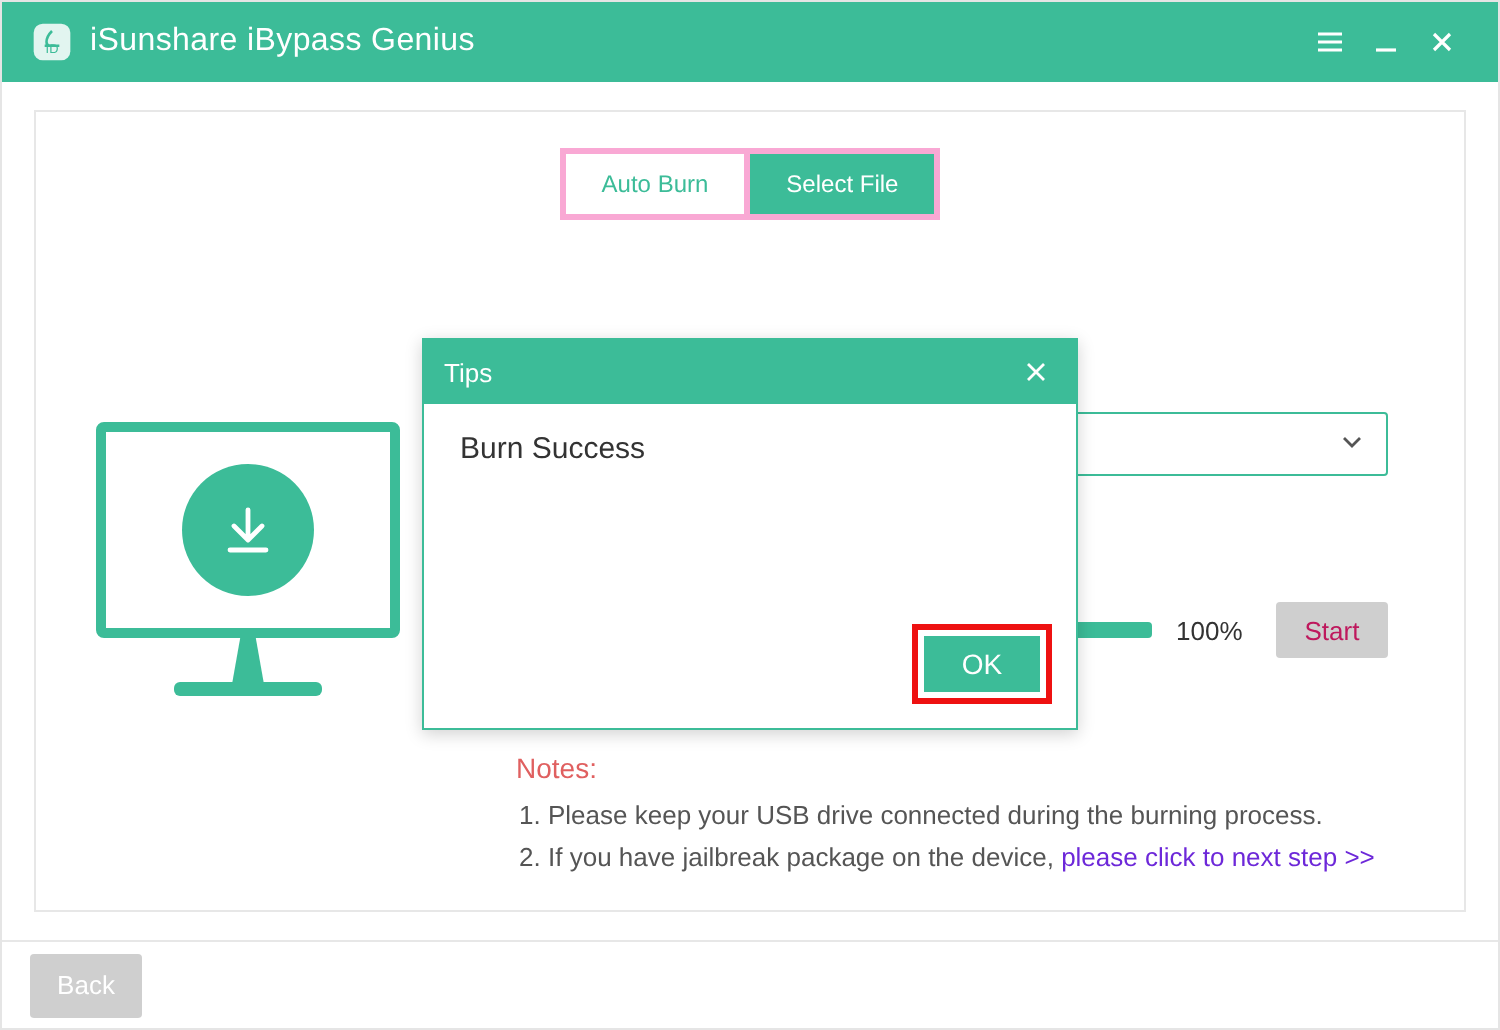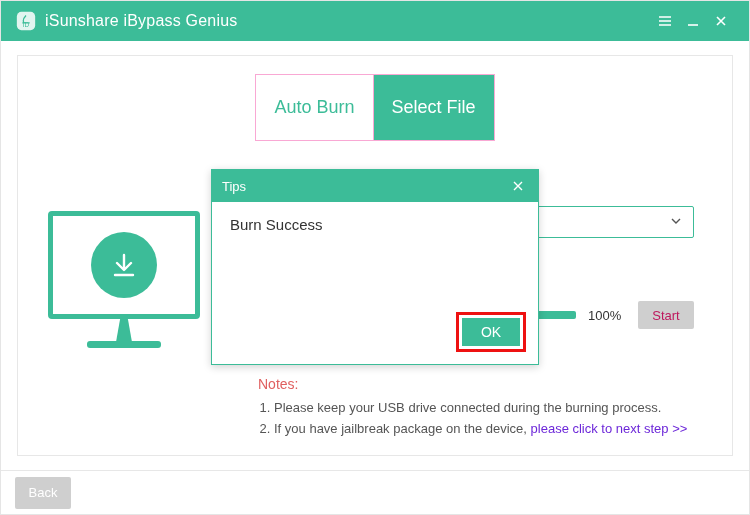--- a/index.html
+++ b/index.html
@@ -10,21 +10,21 @@
   .titlebar .app-title { font-size: 16px; font-weight: 400; letter-spacing: .2px; }
   .titlebar .spacer { flex: 1; }
   .titlebar .wc { width: 28px; height: 28px; display:flex; align-items:center; justify-content:center; color:#fff; }
   .wc svg { stroke:#fff; }
 
   .content { position:absolute; top:54px; left:16px; right:16px; bottom:58px; border:1px solid #e7e7e7; background:#fff; }
 
   .page-title { text-align:center; font-size:22px; color:#333; font-weight:400; margin-top:26px; }
 
   .tabs { display:flex; justify-content:center; margin-top:18px; }
-  .tab { padding:22px 18px; font-size:18px; border:1px solid #f9a8d4; cursor:pointer; }
+  .tab { padding:8px 18px; font-size:12px; border:3px solid #f9a8d4; cursor:pointer; }
   .tab.active { background:#fff; color:#3cbc98; }
   .tab.inactive { background:#3cbc98; color:#fff; border-left:none; }
 
   .form-row { position:absolute; left:220px; right:38px; top:150px; }
   .select-box { height:32px; border:1px solid #3cbc98; border-radius:2px; position:relative; background:#fff; }
   .select-box .chev { position:absolute; right:10px; top:7px; }
 
   .monitor-wrap { position:absolute; left:30px; top:155px; }
   .monitor-screen { width:152px; height:108px; border:5px solid #3cbc98; border-radius:4px; display:flex; align-items:center; justify-content:center; background:#fff; }
   .dl-circle { width:66px; height:66px; border-radius:50%; background:#3cbc98; display:flex; align-items:center; justify-content:center; }

